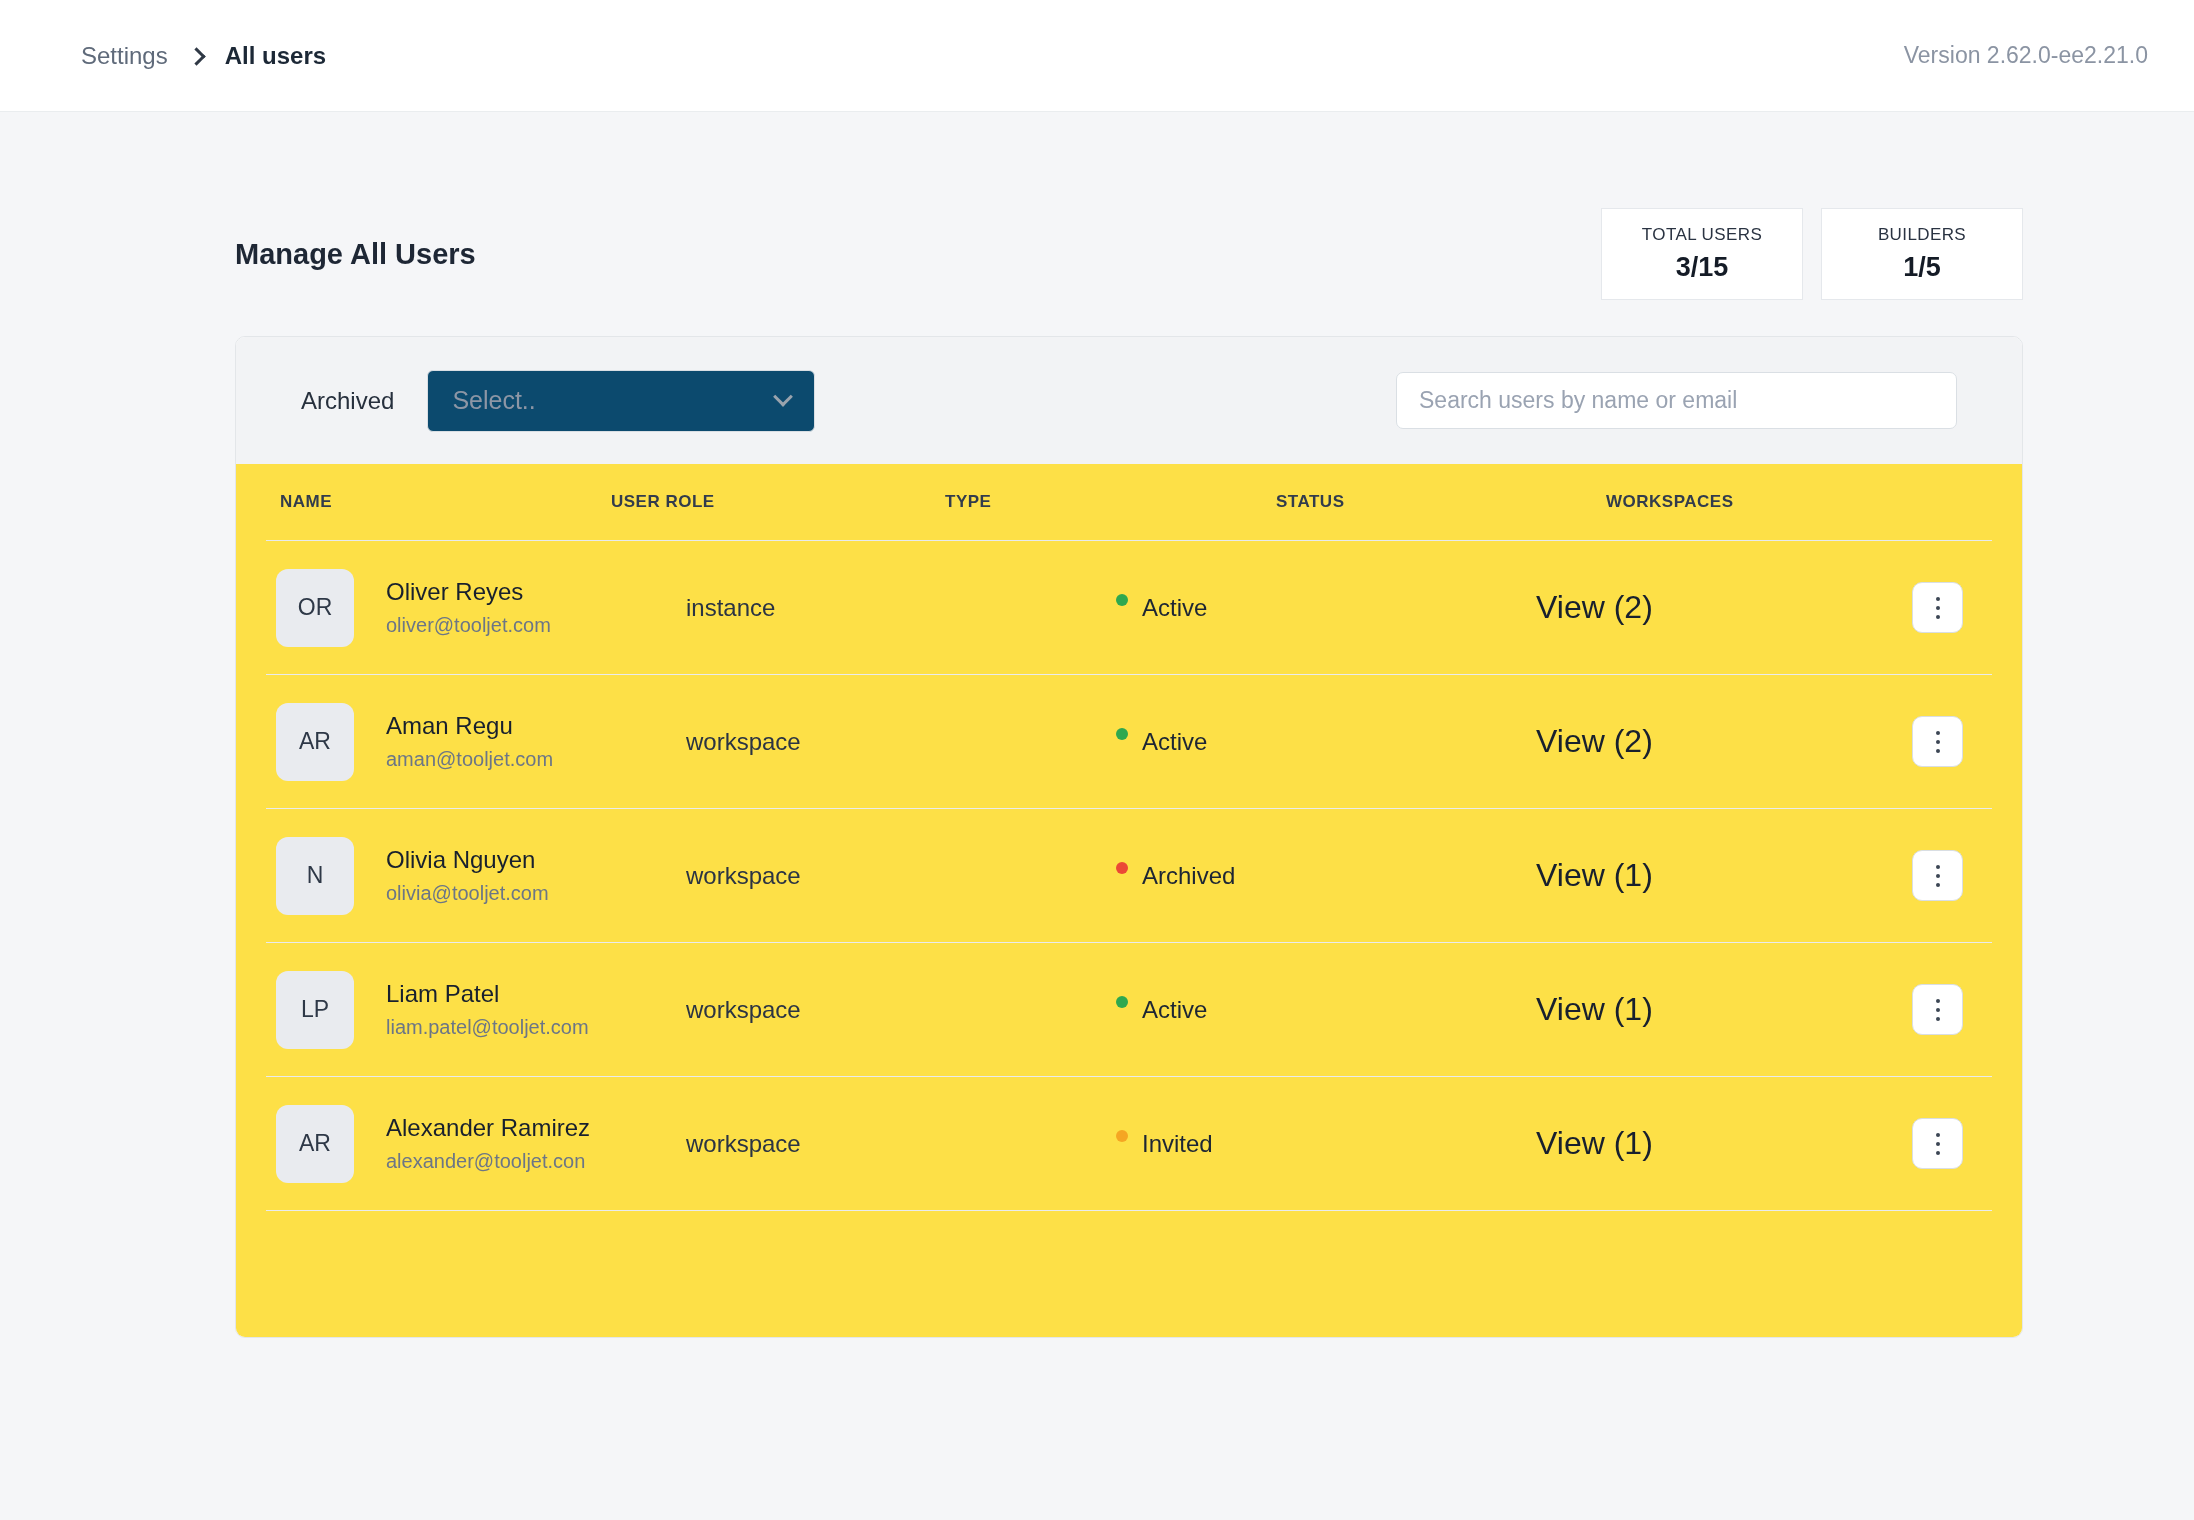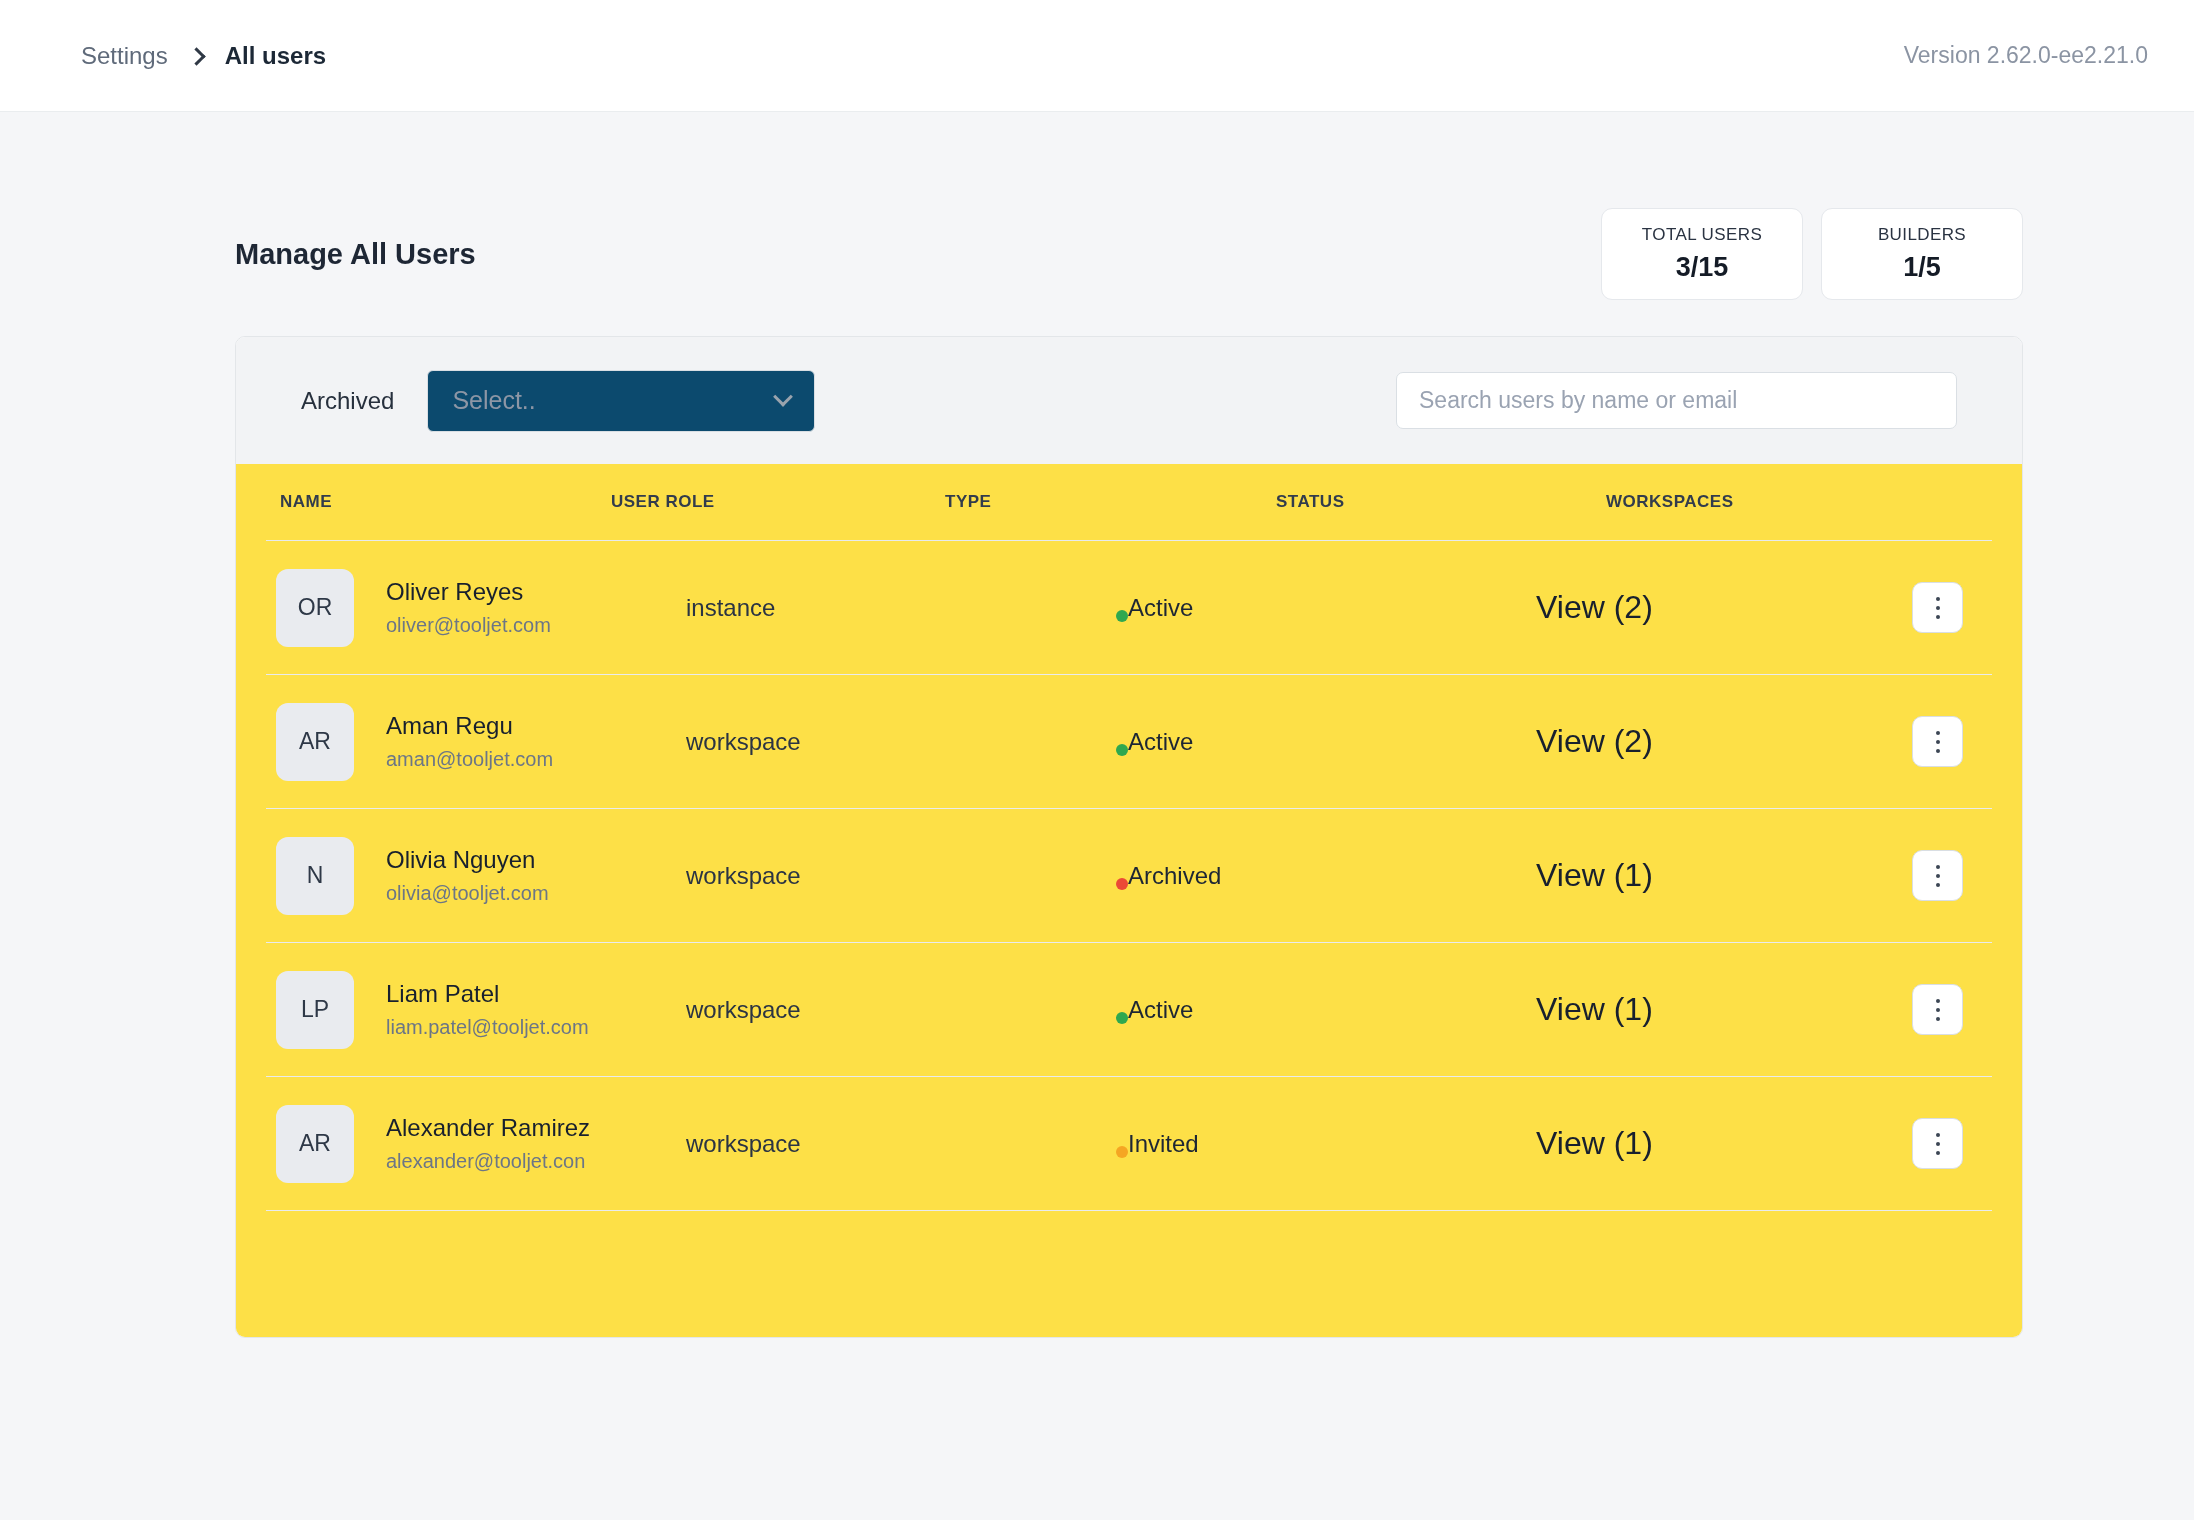--- a/index.html
+++ b/index.html
@@ -44,21 +44,21 @@
     gap: 7px;
   }
   .page-title { font-size: 29px; font-weight: 700; color: #1e2735; }
 
   .stats { display: flex; gap: 18px; }
   .stat-card {
     min-width: 202px;
     height: 92px;
     background: #ffffff;
     border: 1px solid #e5e8ec;
-    border-radius: 11px;
+    border-radius: 0;
     display: flex;
     flex-direction: column;
     align-items: center;
     justify-content: center;
     gap: 7px;
     padding: 0 24px;
   }
   .stat-label { font-size: 17px; font-weight: 500; color: #2a3342; letter-spacing: 0.4px; }
   .stat-value { font-size: 27px; font-weight: 700; color: #141b26; }
 
@@ -159,21 +159,21 @@
     align-items: center;
     justify-content: center;
     flex-shrink: 0;
   }
   .user-name { font-size: 24px; font-weight: 500; color: #18202e; margin-bottom: 8px; }
   .user-email { font-size: 20px; color: #6c7686; }
 
   .role-cell { font-size: 24px; color: #2b3443; }
   .type-cell { font-size: 24px; color: #2b3443; }
 
-  .status-cell { display: flex; align-items: flex-end; }
+  .status-cell { display: flex; align-items: flex-start; gap: 14px; }
   .status-dot { width: 12px; height: 12px; border-radius: 50%; background: #2fa84f; flex-shrink: 0; }
   .status-text { font-size: 24px; color: #1d2634; }
 
   .workspaces-cell { padding-left: 30px; }
   .view-link { font-size: 32px; color: #18202e; cursor: pointer; }
 
   .actions-cell { display: flex; justify-content: flex-start; }
   .kebab-btn {
     width: 51px; height: 51px;
     background: #ffffff;

